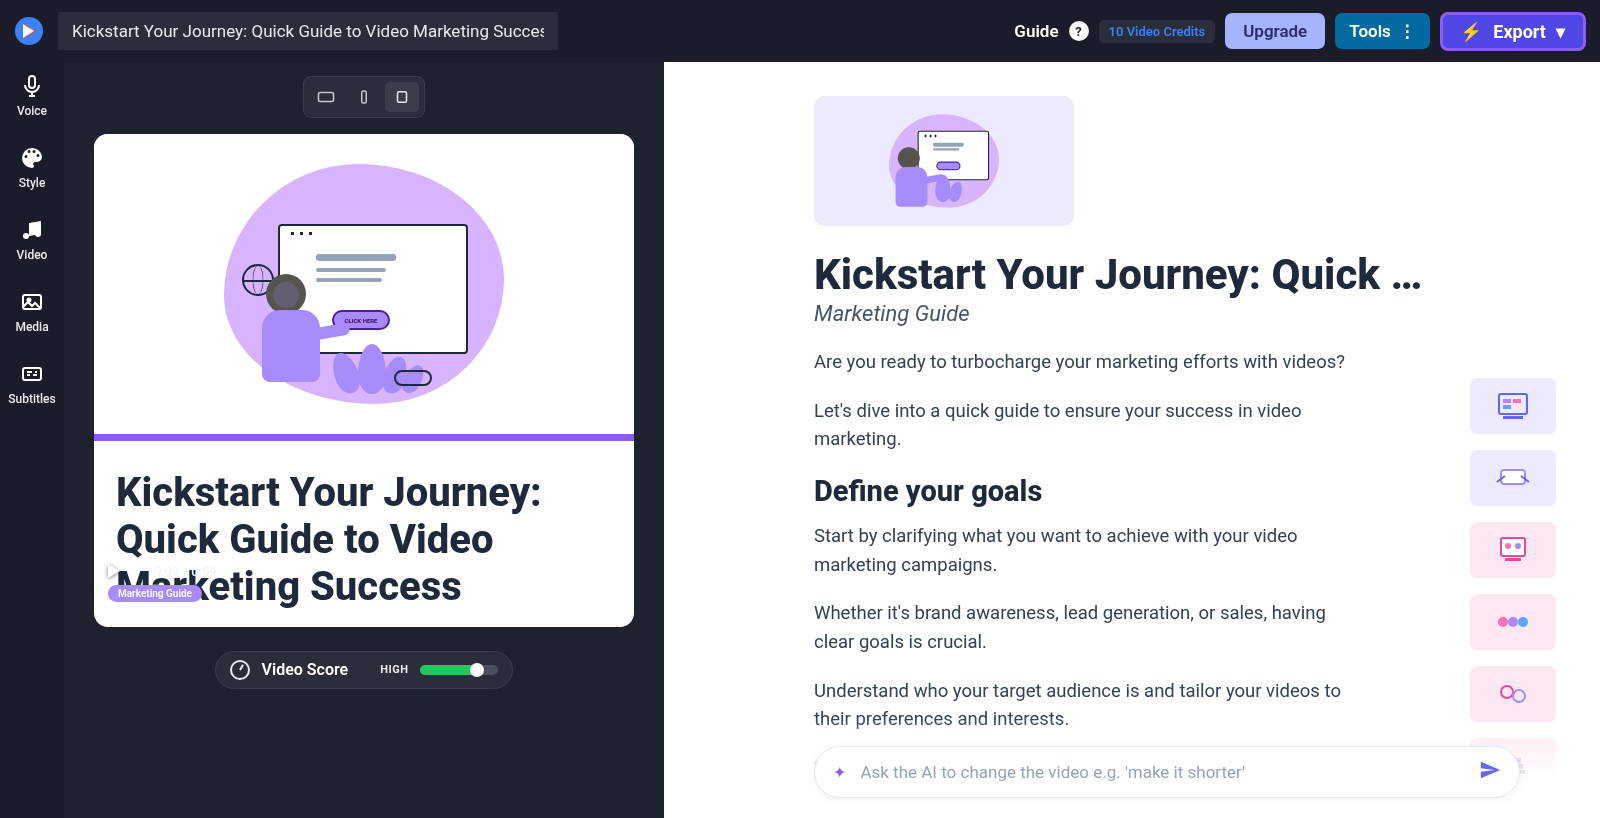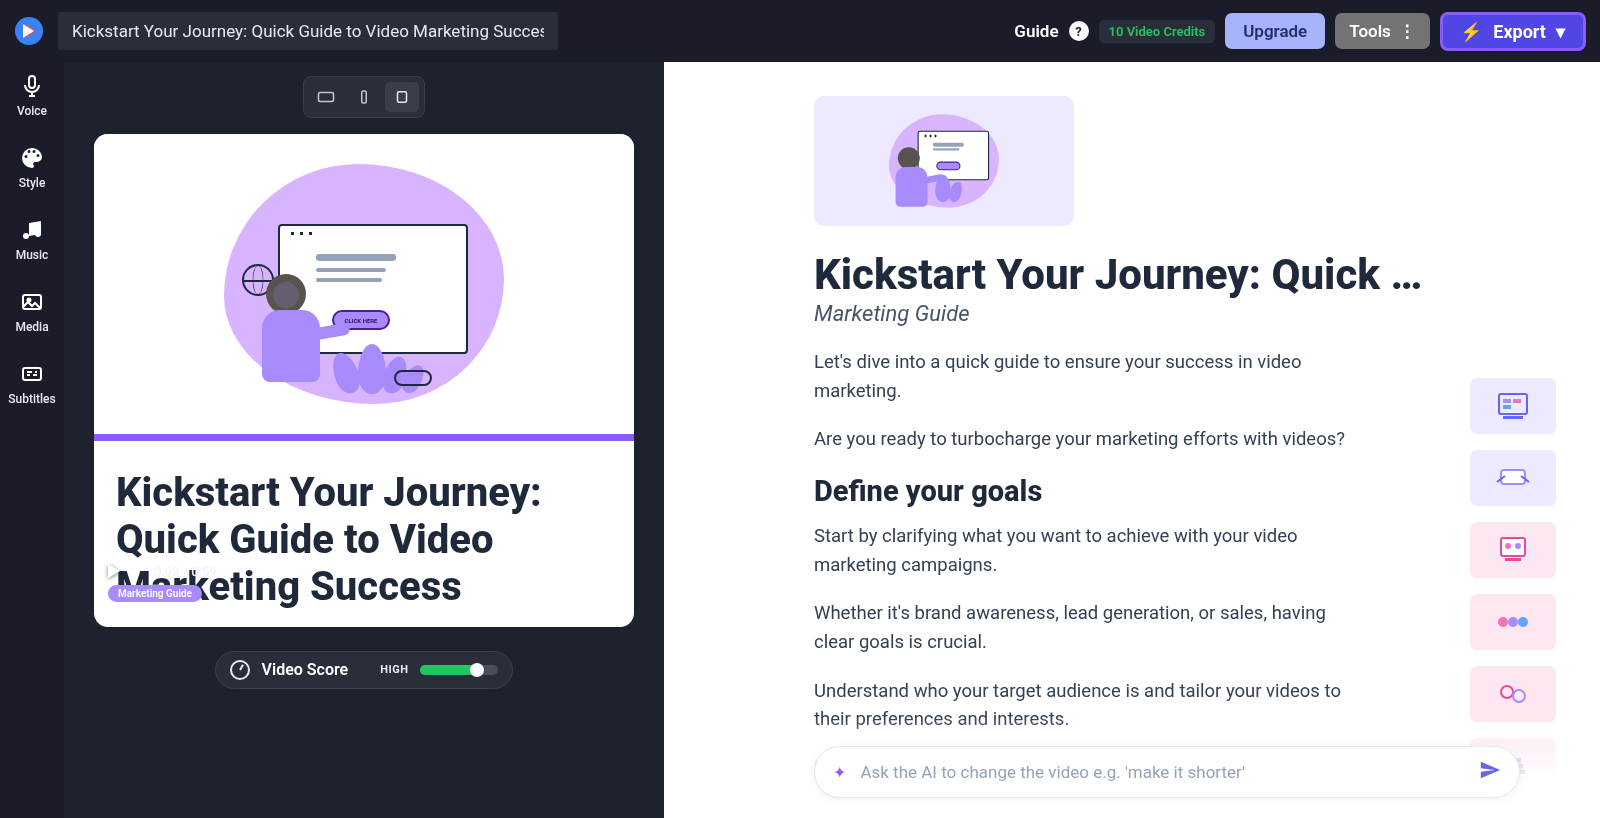--- a/index.html
+++ b/index.html
@@ -7,23 +7,23 @@
 
 
 .topbar { height: 62px; background: #1a1d29; display: flex; align-items: center; padding: 0 14px; gap: 14px; }
 .logo { width: 30px; height: 30px; position: relative; }
 .logo svg { width: 100%; height: 100%; }
 .title-input { flex: 0 0 500px; height: 38px; background: #2a2d3a; border: none; border-radius: 2px; color: #e8e8ee; font-size: 17px; padding: 0 14px; outline: none; }
 .topbar-spacer { flex: 1; }
 .topbar-right { display: flex; align-items: center; gap: 10px; }
 .guide-label { color: #fff; font-size: 17px; font-weight: 600; }
 .help-icon { width: 20px; height: 20px; border-radius: 50%; background: #fff; color: #1a1d29; display: flex; align-items: center; justify-content: center; font-size: 13px; font-weight: 700; }
-.credits-badge { background: #2a2d3a; color: #22c55e; font-size: 13px; font-weight: 600; padding: 4px 10px; border-radius: 5px; }
+.credits-badge { background: #2a2d3a; color: #3b82f6; font-size: 13px; font-weight: 600; padding: 4px 10px; border-radius: 5px; }
 .upgrade-btn { background: #a5b4fc; color: #2a2f6a; font-size: 17px; font-weight: 600; border: none; border-radius: 7px; padding: 8px 18px; cursor: pointer; }
-.tools-btn { background: #737373; color: #fff; font-size: 17px; font-weight: 600; border: none; border-radius: 7px; padding: 8px 14px; cursor: pointer; display: flex; align-items: center; gap: 8px; }
+.tools-btn { background: #0369a1; color: #fff; font-size: 17px; font-weight: 600; border: none; border-radius: 7px; padding: 8px 14px; cursor: pointer; display: flex; align-items: center; gap: 8px; }
 .export-btn { background: #4f46e5; border: 3px solid #8b5cf6; color: #fff; font-size: 18px; font-weight: 700; border-radius: 8px; padding: 6px 18px; cursor: pointer; display: flex; align-items: center; gap: 10px; }
 .bolt-icon { color: #fde047; font-size: 18px; }
 
 
 .main { display: flex; height: calc(818px - 62px); }
 
 
 .sidebar { width: 64px; background: #1a1d29; display: flex; flex-direction: column; align-items: center; padding-top: 12px; gap: 28px; }
 .sidebar-item { display: flex; flex-direction: column; align-items: center; gap: 6px; color: #e8e8ee; cursor: pointer; }
 .sidebar-item .icon { font-size: 20px; width: 24px; height: 24px; display: flex; align-items: center; justify-content: center; }
@@ -159,21 +159,21 @@
       <span class="label">Style</span>
     </div>
     <div class="sidebar-item">
       <span class="icon">
         <svg viewBox="0 0 24 24" fill="#fff">
             <path d="M9 18V5l12-2v13"></path>
             <circle cx="6" cy="18" r="3"></circle>
             <circle cx="18" cy="16" r="3"></circle>
           </svg>
       </span>
-      <span class="label">Music</span>
+      <span class="label">Video</span>
     </div>
     <div class="sidebar-item">
       <span class="icon">
         <svg viewBox="0 0 24 24" fill="none" stroke="#fff" stroke-width="2">
             <rect x="3" y="5" width="18" height="14" rx="2"></rect>
             <circle cx="9" cy="10" r="1.5" fill="#fff"></circle>
             <path d="M3 17l5-5 4 4 3-3 6 6"></path>
           </svg>
       </span>
       <span class="label">Media</span>
@@ -281,22 +281,22 @@
               <div class="leaf lf3"></div>
             </div>
       </div>
         </div>
     </div>
 
     <h1 class="content-title">Kickstart Your Journey: Quick Guide t…</h1>
     <div class="content-subtitle">Marketing Guide</div>
 
     <div class="content-body">
+      <p>Are you ready to turbocharge your marketing efforts with videos?</p>
       <p>Let's dive into a quick guide to ensure your success in video marketing.</p>
-      <p>Are you ready to turbocharge your marketing efforts with videos?</p>
       <h2>Define your goals</h2>
       <p>Start by clarifying what you want to achieve with your video marketing campaigns.</p>
       <p>Whether it's brand awareness, lead generation, or sales, having clear goals is crucial.</p>
       <p>Understand who your target audience is and tailor your videos to their preferences and interests.</p>
       <p>Personalized content leads to better engagement.</p>
 
     </div>
 
     <div class="side-thumbs">
       <div class="sthumb st-purple">

